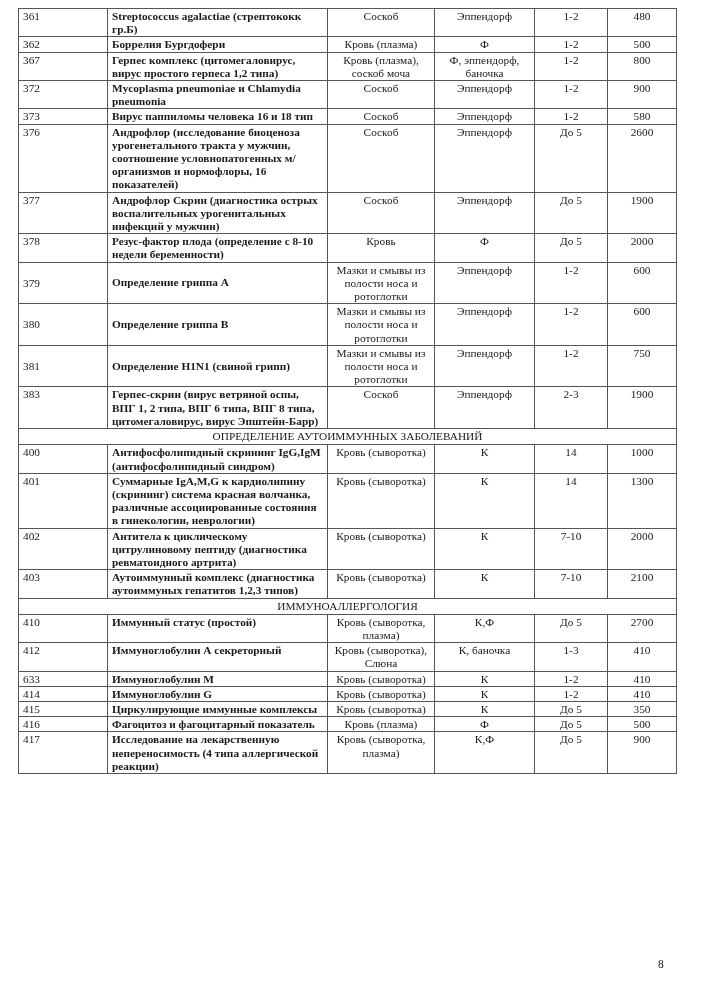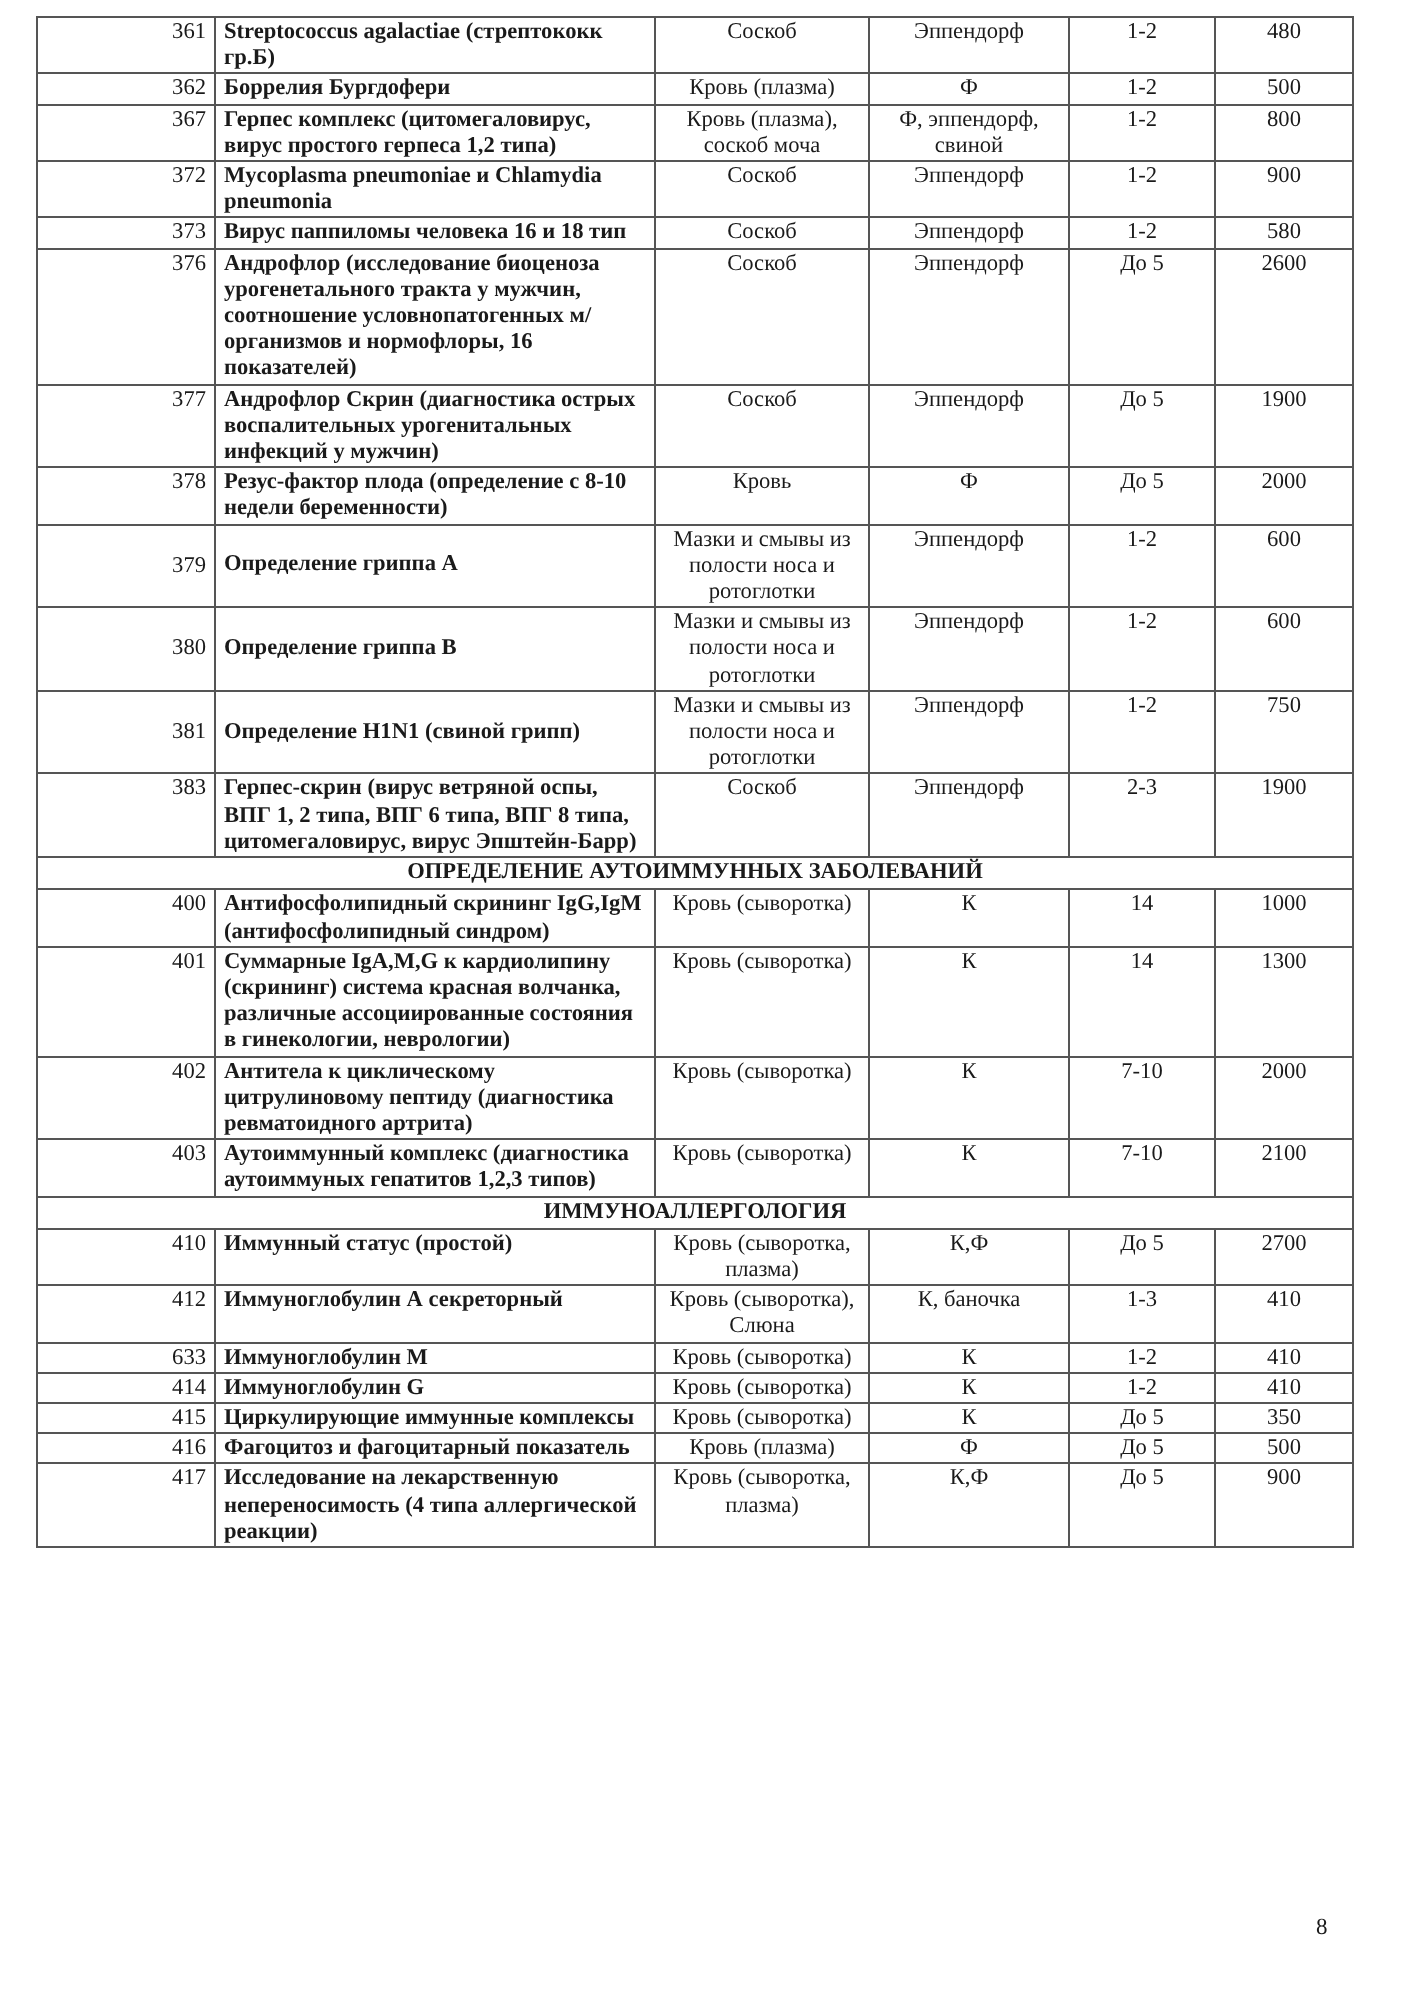--- a/index.html
+++ b/index.html
@@ -4,27 +4,27 @@
 <style>
   html, body { margin:0; padding:0; background:#ffffff; }
   body { width:707px; height:1000px; position:relative; overflow:hidden;
          font-family:"Liberation Serif", "DejaVu Serif", serif; color:#1a1a1a; }
   table.price {
     position:absolute; left:18px; top:8px; width:658px;
     border-collapse:collapse; table-layout:fixed;
     font-size:11.3px; line-height:13.2px;
   }
   table.price td { border:1px solid #555; vertical-align:top; padding:1px 4px 0 4px; }
-  td.c-code { text-align:right;margin-top:45px; }
+  td.c-code { text-align:left;margin-top:45px; }
   td.c-name { text-align:left; padding-left:6px;font-weight:bold; }
   td.c-mat  { text-align:center; }
   td.c-tube { text-align:center; }
   td.c-days { text-align:center;margin-top:39px; }
   td.c-price{ text-align:center; }
-  tr.section td { text-align:center; font-weight:bold; padding:1px 0 1px 0;margin-top:32px; }
+  tr.section td { text-align:center; font-weight:normal; padding:1px 0 1px 0;margin-top:32px; }
   tr.flu td.c-code, tr.flu td.c-name { vertical-align:middle; }
   tr.flu td.c-name { padding-top:0; }
   .page-num { position:absolute; left:658px; top:958px; font-size:11.5px; }
 </style>
 </head>
 <body>
 
 <table class="price">
   <colgroup>
     <col style="width:89px">
@@ -48,21 +48,21 @@
         <td class="c-name">Боррелия Бургдофери</td>
         <td class="c-mat">Кровь (плазма)</td>
         <td class="c-tube">Ф</td>
         <td class="c-days">1-2</td>
         <td class="c-price">500</td>
       </tr>
       <tr>
         <td class="c-code">367</td>
         <td class="c-name">Герпес комплекс (цитомегаловирус, вирус простого герпеса 1,2 типа)</td>
         <td class="c-mat">Кровь (плазма), соскоб моча</td>
-        <td class="c-tube">Ф, эппендорф, свиной</td>
+        <td class="c-tube">Ф, эппендорф, баночка</td>
         <td class="c-days">1-2</td>
         <td class="c-price">800</td>
       </tr>
       <tr>
         <td class="c-code">372</td>
         <td class="c-name">Mycoplasma pneumoniae и Chlamydia pneumonia</td>
         <td class="c-mat">Соскоб</td>
         <td class="c-tube">Эппендорф</td>
         <td class="c-days">1-2</td>
         <td class="c-price">900</td>

